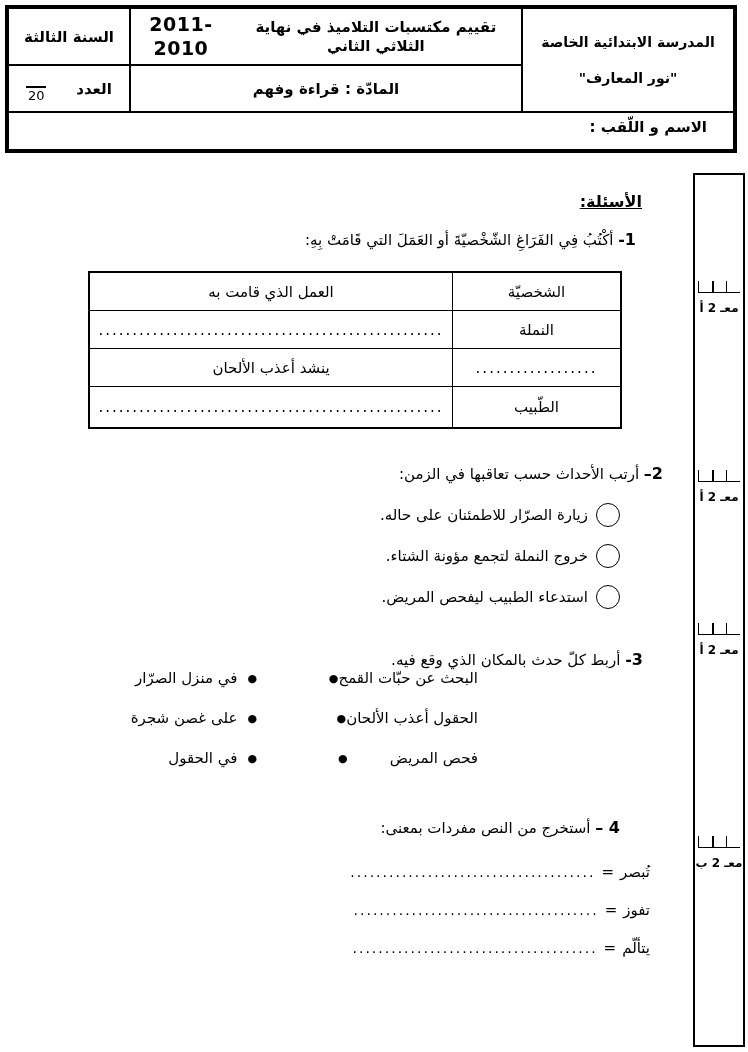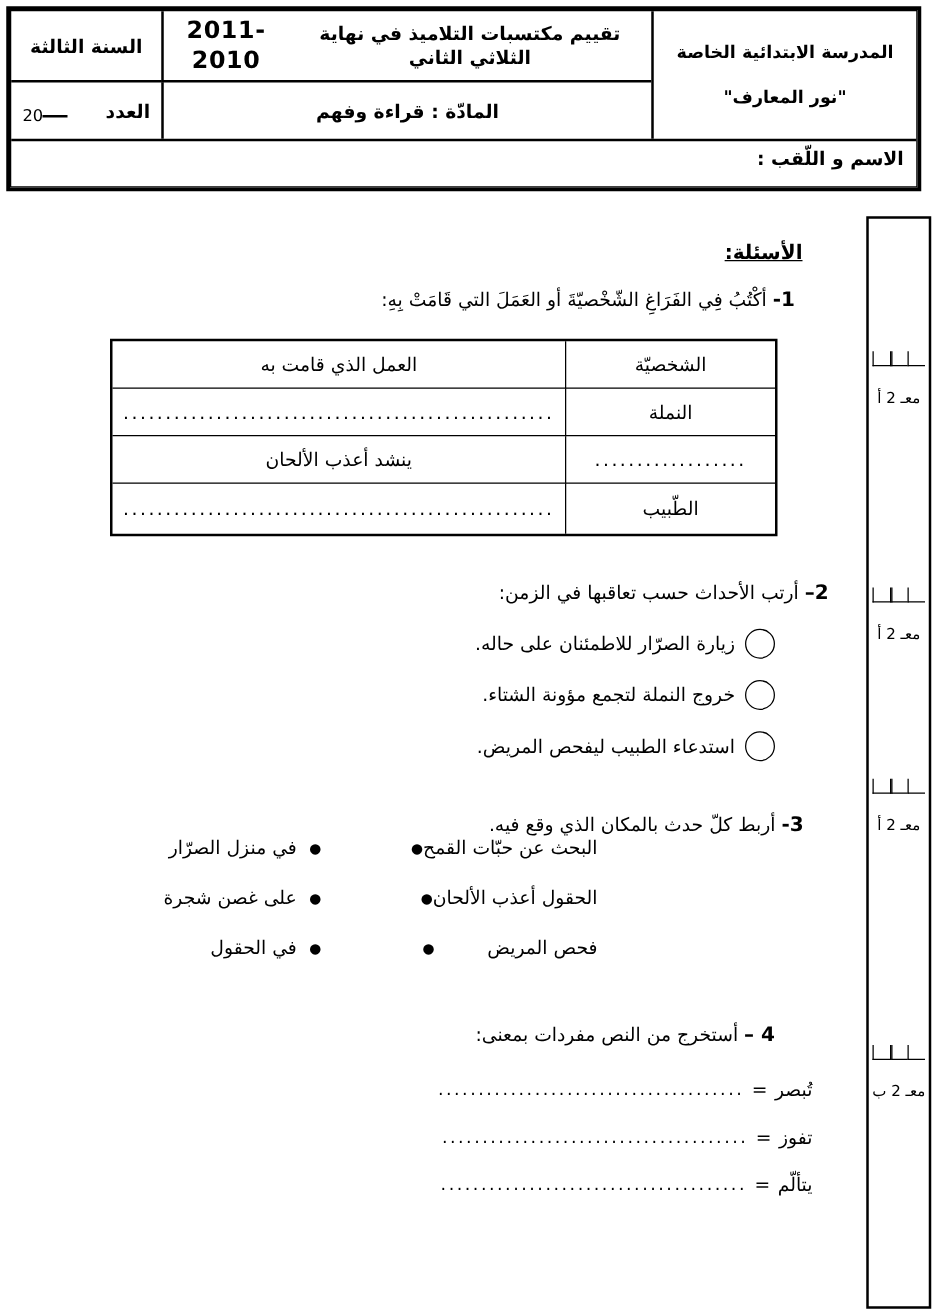--- a/index.html
+++ b/index.html
@@ -12,33 +12,33 @@
              display:grid;grid-template-columns:212px 1fr 120px;grid-template-rows:57px 45px 1fr;}
   .cell{box-sizing:border-box;display:flex;align-items:center;justify-content:center;text-align:center;}
   .c-school{grid-area:1/1/3/2;border-left:2px solid #000;flex-direction:column;justify-content:space-evenly;
             font-weight:bold;font-size:14px;padding:4px 2px;}
   .c-title{grid-area:1/2/2/3;border-left:2px solid #000;border-bottom:2px solid #000;flex-direction:row;
            font-weight:bold;font-size:15px;line-height:1.25;padding-top:0;}
   .c-title .year{font-size:19px;letter-spacing:.5px;}
   .c-grade{grid-area:1/3/2/4;border-bottom:2px solid #000;font-weight:bold;font-size:15px;}
   .c-subject{grid-area:2/2/3/3;border-left:2px solid #000;font-weight:bold;font-size:15px;}
   .c-number{grid-area:2/3/3/4;font-weight:bold;font-size:15px;gap:30px;}
-  .frac{display:inline-flex;flex-direction:row;align-items:center;transform:translateY(5px);font-weight:normal;}
+  .frac{display:inline-flex;flex-direction:column;align-items:center;transform:translateY(5px);font-weight:normal;}
   .frac .bar{width:20px;border-top:2px solid #000;margin-bottom:1px;}
   .frac .den{font-size:13px;line-height:1;}
   .c-name{grid-area:3/1/4/4;border-top:2px solid #000;justify-content:flex-start;align-items:flex-start;
-          font-weight:bold;font-size:15px;padding:5px 10px;}
+          font-weight:bold;font-size:15px;padding:5px 26px;}
 
   
   .strip{position:absolute;top:173px;left:693px;width:52px;height:874px;border:2px solid #000;box-sizing:border-box;}
   .mark{position:absolute;left:0;width:100%;display:flex;flex-direction:column;align-items:center;}
   .ruler{display:flex;width:42px;height:12px;}
   .ruler i{flex:1;border-left:1.5px solid #000;border-bottom:1.5px solid #000;}
   .ruler i:last-child{border-right:1.5px solid #000;}
-  .mark .lbl{margin-top:18px;font-size:12px;font-weight:normal;white-space:nowrap;}
+  .mark .lbl{margin-top:8px;font-size:12px;font-weight:bold;white-space:nowrap;}
 
   
   .abs{position:absolute;}
   .qhead{font-size:16px;font-weight:bold;text-decoration:underline;}
   .lead{font-size:15px;white-space:nowrap;}
   .lead b{font-size:16px;}
   .dots{letter-spacing:2px;font-size:14px;}
 
   
   .t1{position:absolute;top:271px;left:88px;width:534px;border:2px solid #000;box-sizing:border-box;

